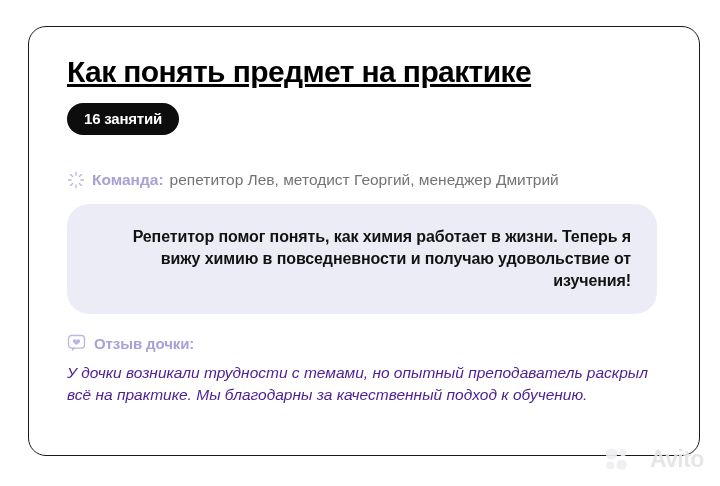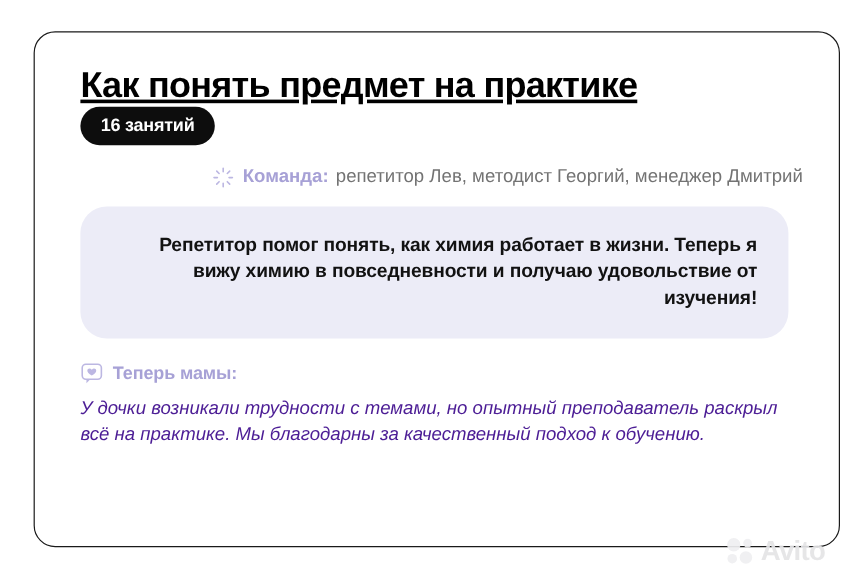--- a/index.html
+++ b/index.html
@@ -51,45 +51,45 @@
     color: #000000;
     margin: 0;
     white-space: nowrap;
     text-decoration: underline;
   }
 
   
   .badges {
     display: flex;
     gap: 10px;
+    margin-top: 14px;
   }
   .badge {
     display: inline-flex;
     align-items: center;
     justify-content: center;
     background: #0d0d0d;
     color: #ffffff;
     font-size: 15px;
     font-weight: 700;
     letter-spacing: -0.2px;
     border-radius: 999px;
     padding: 7px 17px 8px;
     white-space: nowrap;
   }
 
   
   .team-line {
     display: flex;
     align-items: center;
-    margin-top: 17px;
+    margin-top: 35px;
     font-size: 15.5px;
     line-height: 20px;
     color: #1c1c1c;
     white-space: nowrap;
-    justify-content: flex-end;
   }
   .sparkle-icon {
     width: 18px;
     height: 18px;
     margin-right: 7px;
     flex: 0 0 auto;
     display: inline-block;
   }
   .team-label {
     color: #a7a1d6;
@@ -148,21 +148,21 @@
     font-style: italic;
   }
 
   
   .watermark {
     position: absolute;
     left: 604px;
     top: 446px;
     display: flex;
     align-items: center;
-    gap: 4px;
+    gap: 20px;
     opacity: 0.92;
     pointer-events: none;
   }
   .wm-dots { width: 26px; height: 26px; display: block; }
   .wm-text {
     font-size: 23px;
     font-weight: 700;
     color: #e4e4e6;
     letter-spacing: -0.6px;
     line-height: 26px;
@@ -208,21 +208,21 @@
       <div class="review-label-row">
         <span class="bubble-icon">
           <svg viewBox="0 0 20 20" width="19" height="19" aria-hidden="true">
             <rect x="1.6" y="1.6" width="16.8" height="13.2" rx="3.2" fill="none" stroke="#bcb7e2" stroke-width="1.4"></rect>
             <path d="M5.3 14.6 L5.3 18.2 L8.9 14.6 Z" fill="#bcb7e2"></path>
             <path d="M10 11.6 C7.2 9.7 6.1 8.6 6.1 7.3 C6.1 6.2 6.95 5.4 8 5.4
                      C8.72 5.4 9.4 5.78 10 6.5 C10.6 5.78 11.28 5.4 12 5.4
                      C13.05 5.4 13.9 6.2 13.9 7.3 C13.9 8.6 12.8 9.7 10 11.6 Z" fill="#bcb7e2"></path>
           </svg>
         </span>
-        <span class="review-label">Теперь мамы:</span>
+        <span class="review-label">Отзыв дочки:</span>
       </div>
 
       <p class="review-text">У дочки возникали трудности с темами, но опытный преподаватель раскрыл всё на практике. Мы благодарны за качественный подход к обучению.</p>
 
     </div>
   </div>
 
   <div class="watermark">
     <span class="wm-dots">
       <svg viewBox="0 0 26 26" width="26" height="26" aria-hidden="true">

